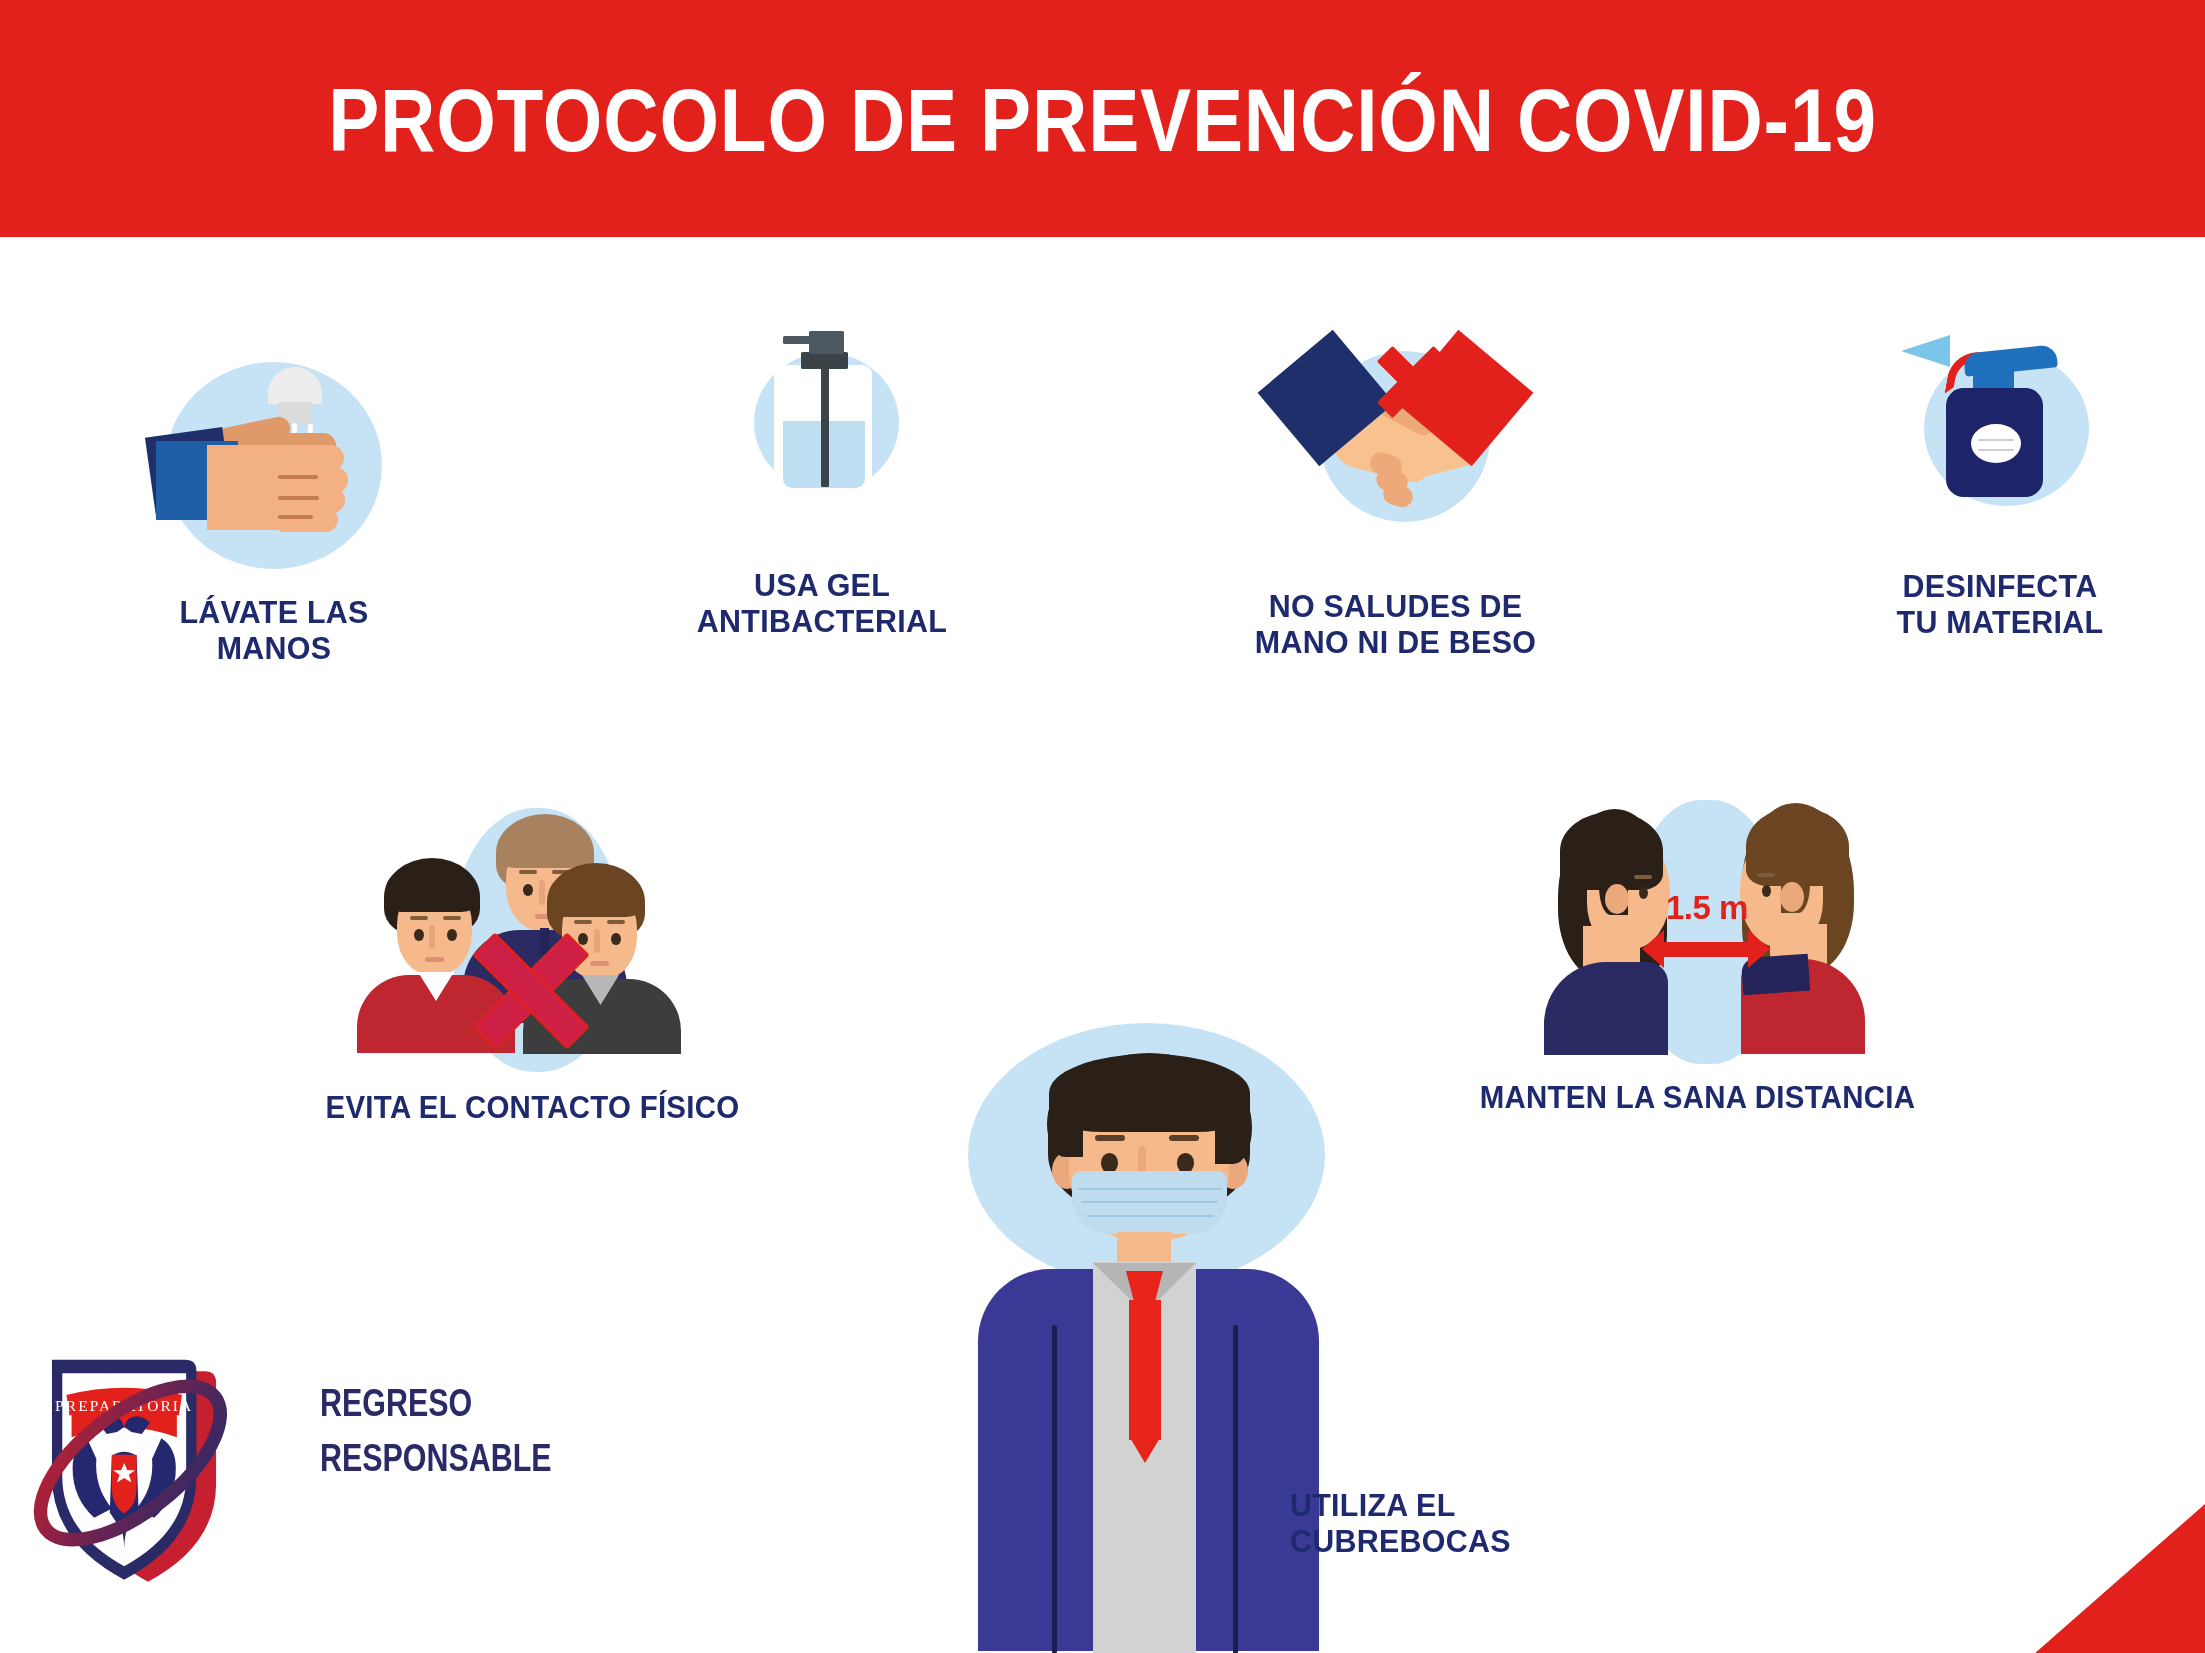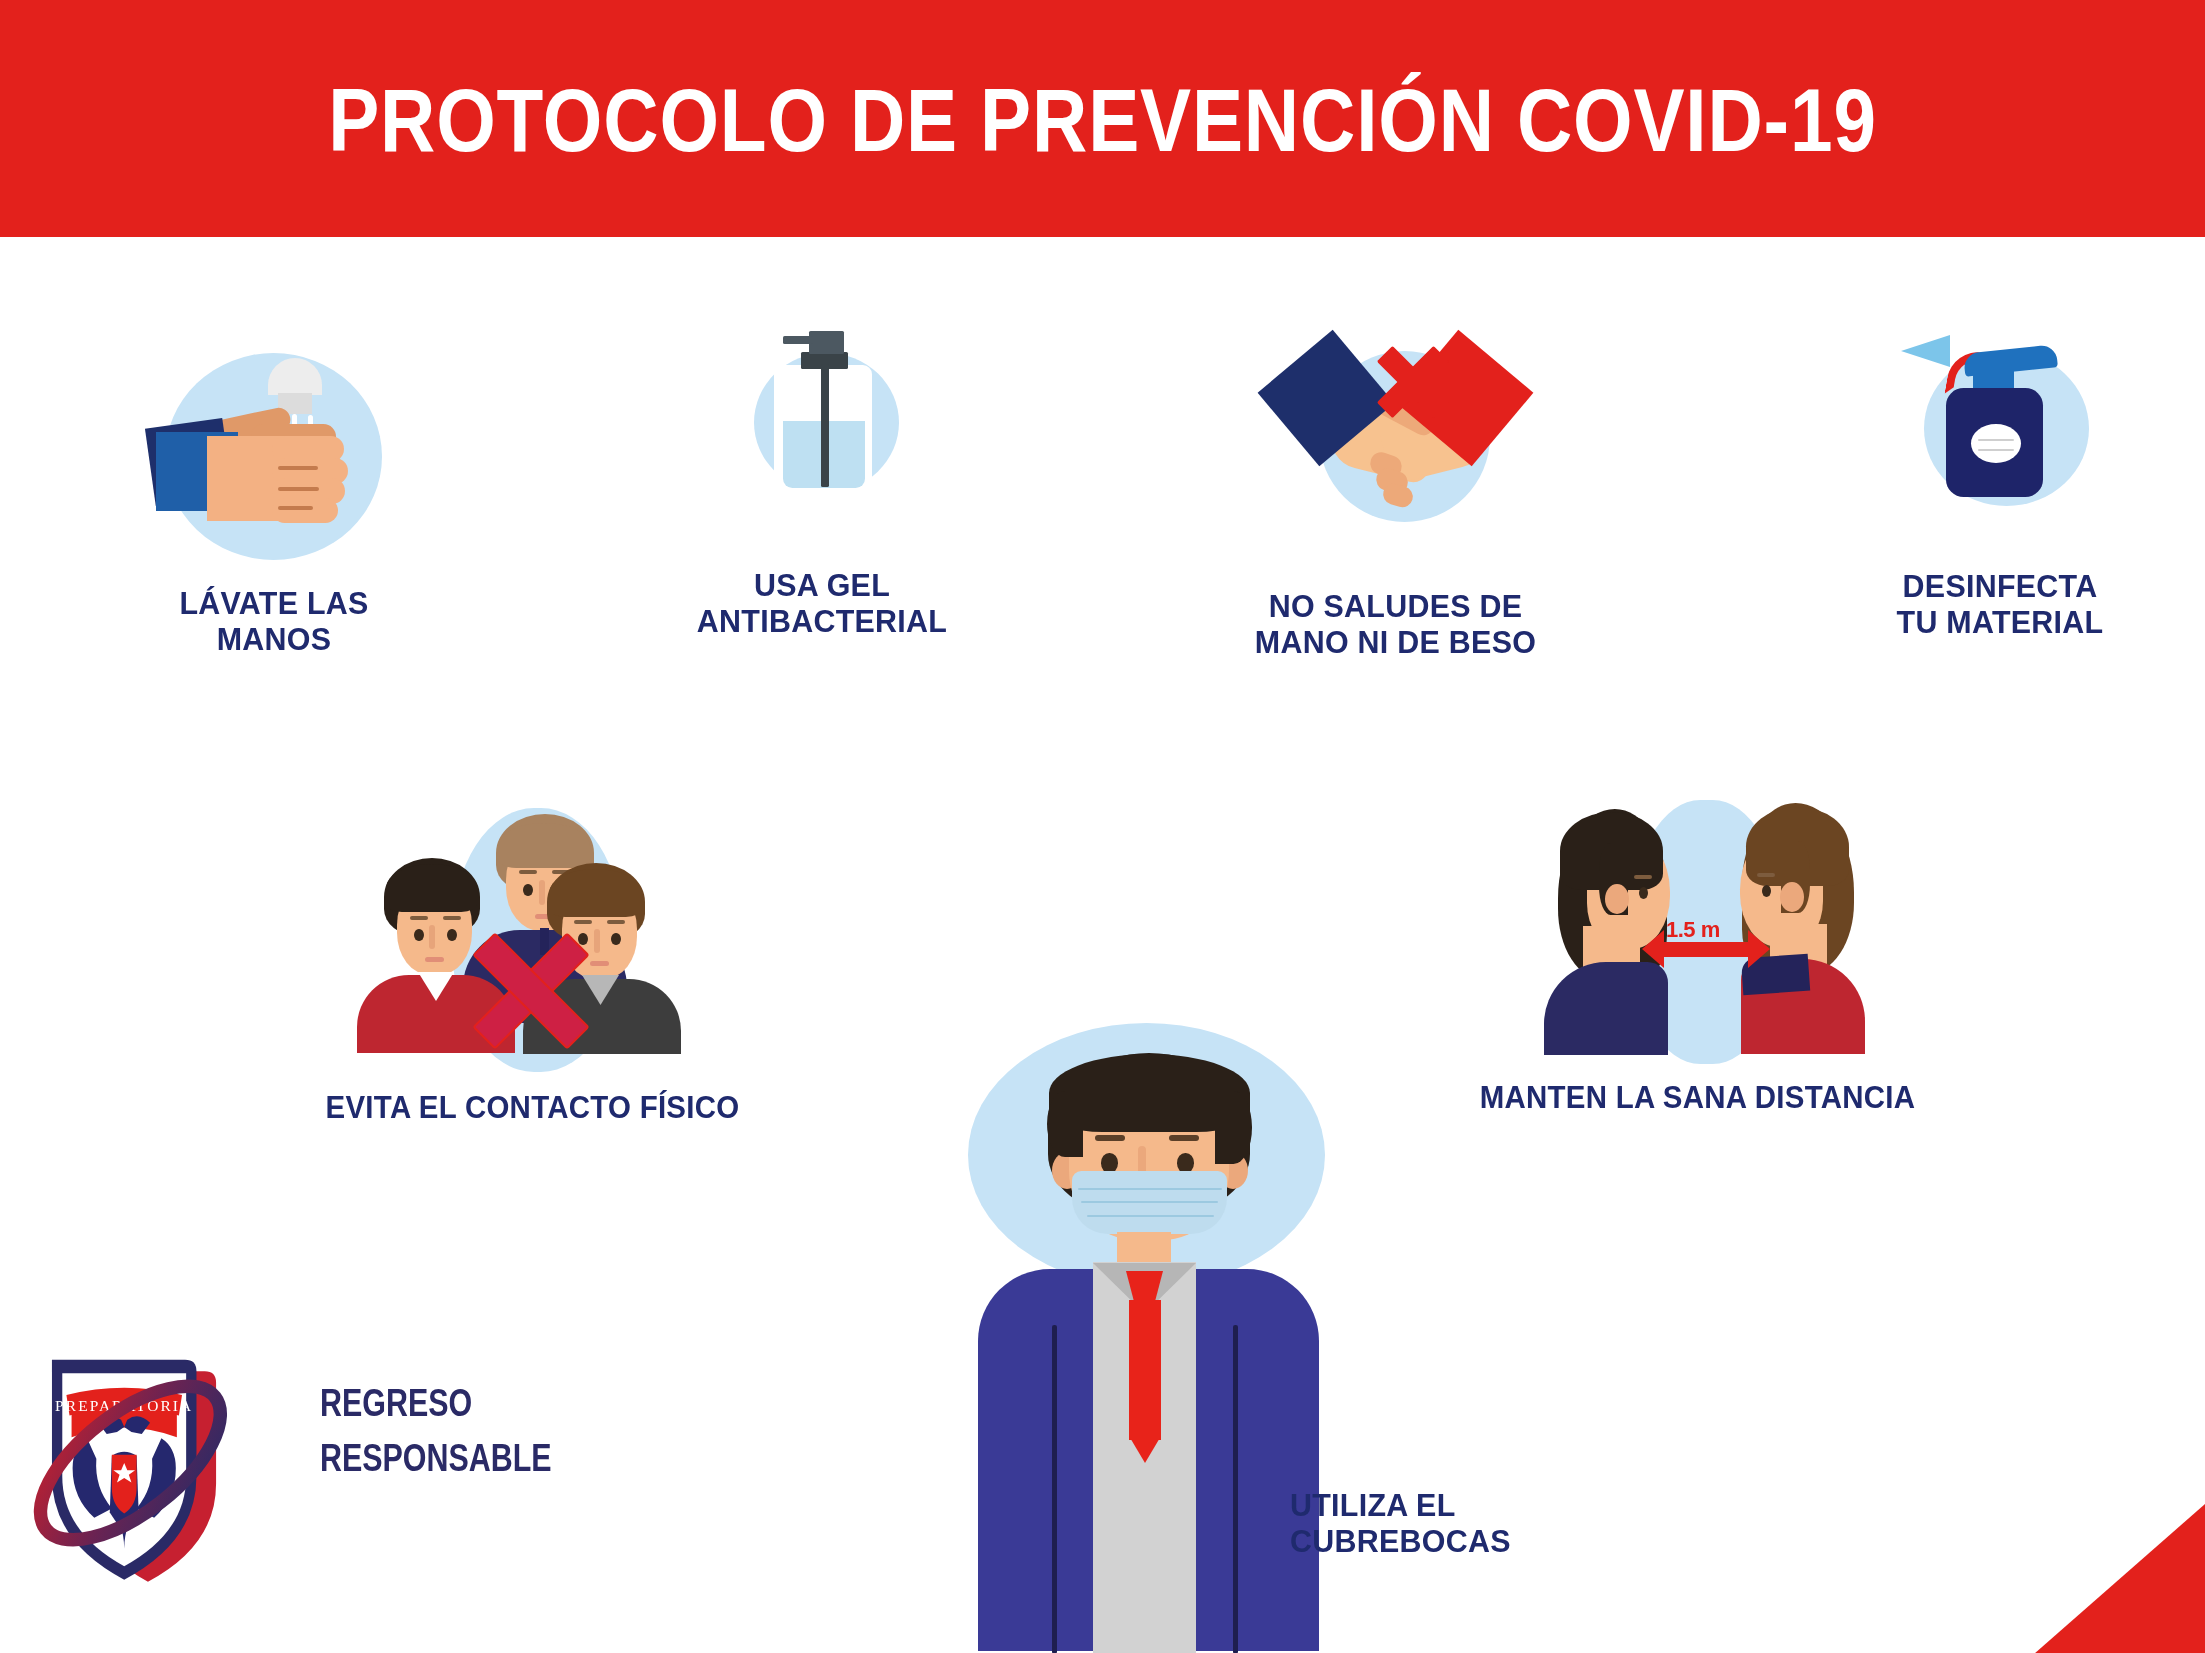--- a/index.html
+++ b/index.html
@@ -83,22 +83,22 @@
     border-right:49px solid #7CC5EA;}
 
   
   .p-head{position:absolute;background:#F5B98B;border-radius:48% 48% 44% 44%;}
   .p-hair{position:absolute;border-radius:50% 50% 35% 35%;}
   .p-body{position:absolute;}
   .xbig{position:absolute;}
   .xbig i{position:absolute;background:#CE2044;border:2.6px solid #E3211C;border-radius:3.1px;}
 
   
-  .d-txt{position:absolute;color:#E3211C;font-weight:bold;font-size:22px;
-    font-family:"Liberation Sans", sans-serif;letter-spacing:-0.5px;margin-top:28px;}
+  .d-txt{position:absolute;color:#E3211C;font-weight:bold;font-size:33px;
+    font-family:"Liberation Sans", sans-serif;letter-spacing:-0.5px;}
   .d-arrow{position:absolute;height:14.5px;background:#E3211C;}
   .d-tip{position:absolute;width:0;height:0;border-top:19.6px solid transparent;
     border-bottom:19.6px solid transparent;}
 
   
   .m-wrap{position:absolute;}
 
   
   .logo-wrap{position:absolute;}
   .logo-text{position:absolute;color:#2A2A66;font-weight:bold;font-size:39px;
@@ -108,21 +108,21 @@
   
   .corner-tri{position:absolute;right:0;bottom:0;width:0;height:0;
     border-left:171px solid transparent;border-bottom:150px solid #E3211C;}
 </style>
 </head>
 <body>
 
 <div class="header-banner"></div>
 <div class="header-title">PROTOCOLO DE PREVENCIÓN COVID-19</div>
 
-<div class="tile" style="left:124px;top:348px;width:300px;height:320px;">
+<div class="tile" style="left:124px;top:357px;width:300px;height:320px;">
 
   <div class="i1" style="left:20.7px;top:0;width:258px;height:222px;">
     <div class="circle-bg" style="left:20.7px;top:5.2px;width:217px;height:207px;"></div>
     <div class="tap-dome"></div>
     <div class="tap-neck"></div>
     <div class="drop" style="left:130px;top:67px;height:40px;"></div>
     <div class="drop" style="left:147px;top:66px;height:45px;"></div>
     <div class="drop" style="left:163px;top:67px;height:40px;"></div>
     <div class="drop" style="left:130px;top:102px;height:26px;"></div>
     <div class="drop" style="left:147px;top:103px;height:27px;"></div>

